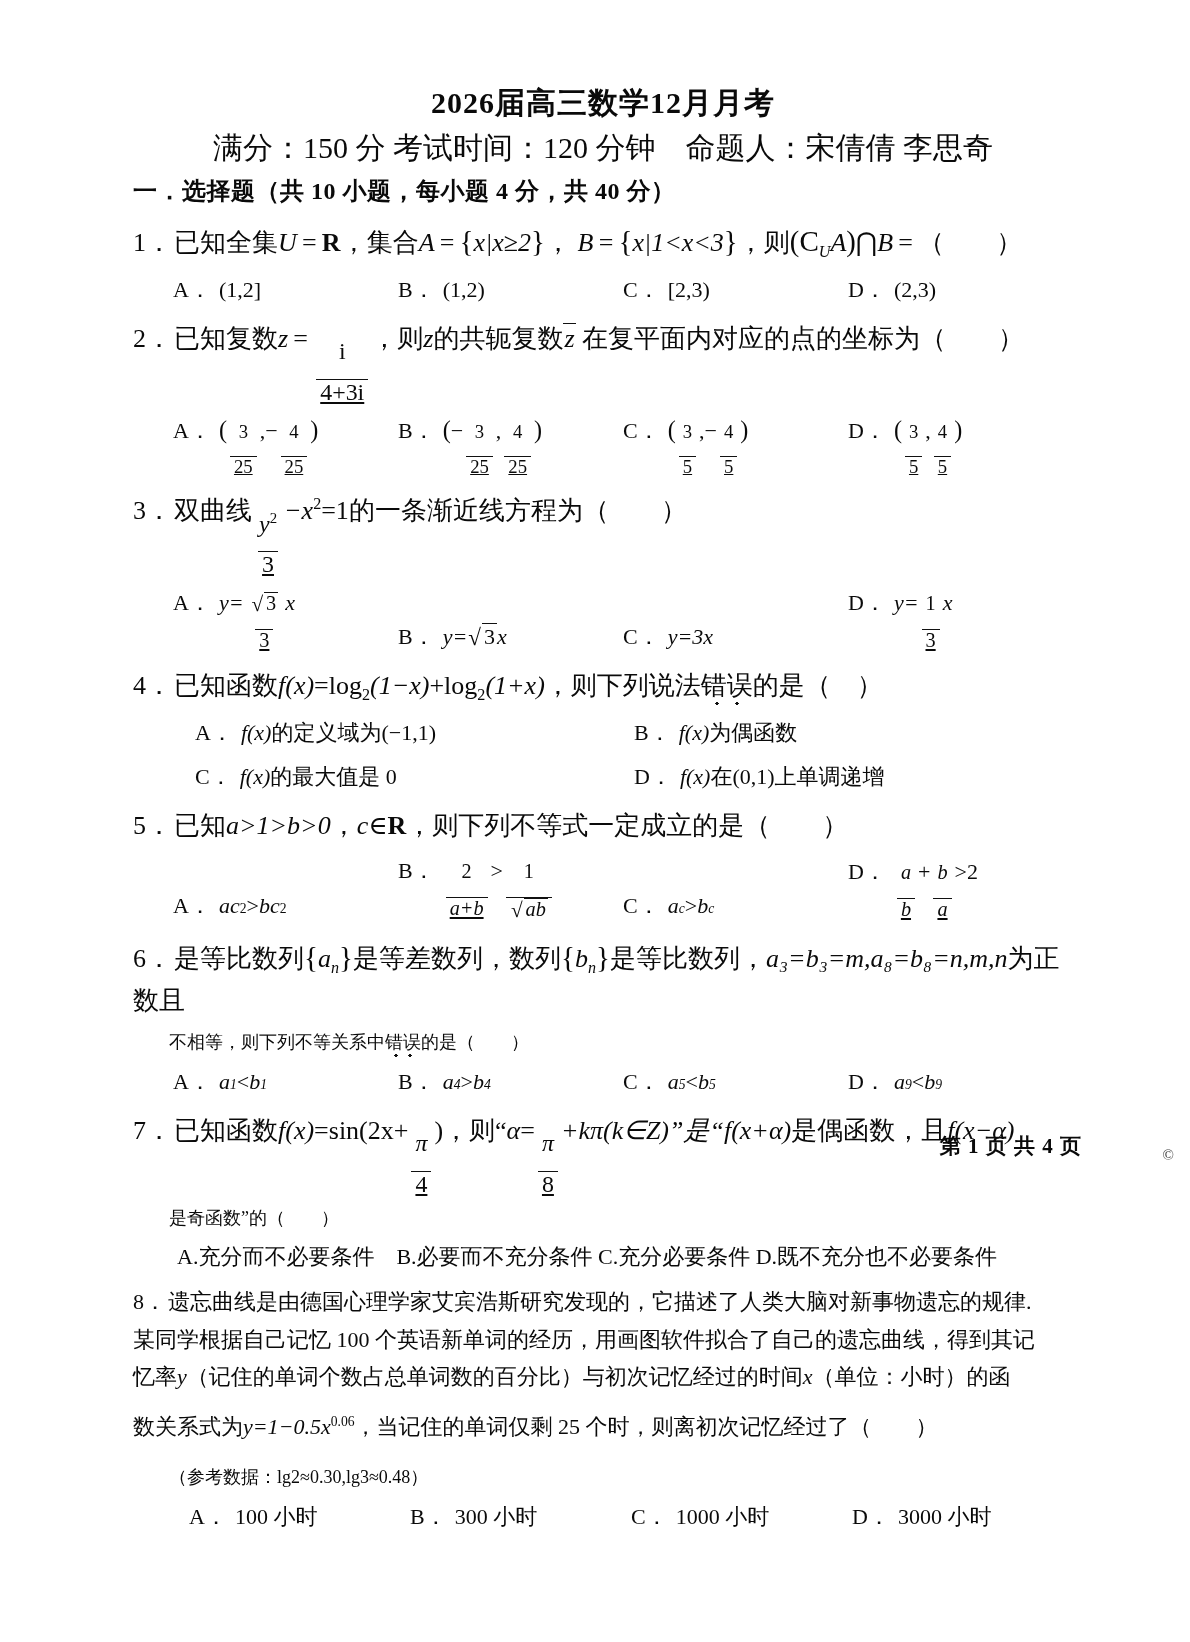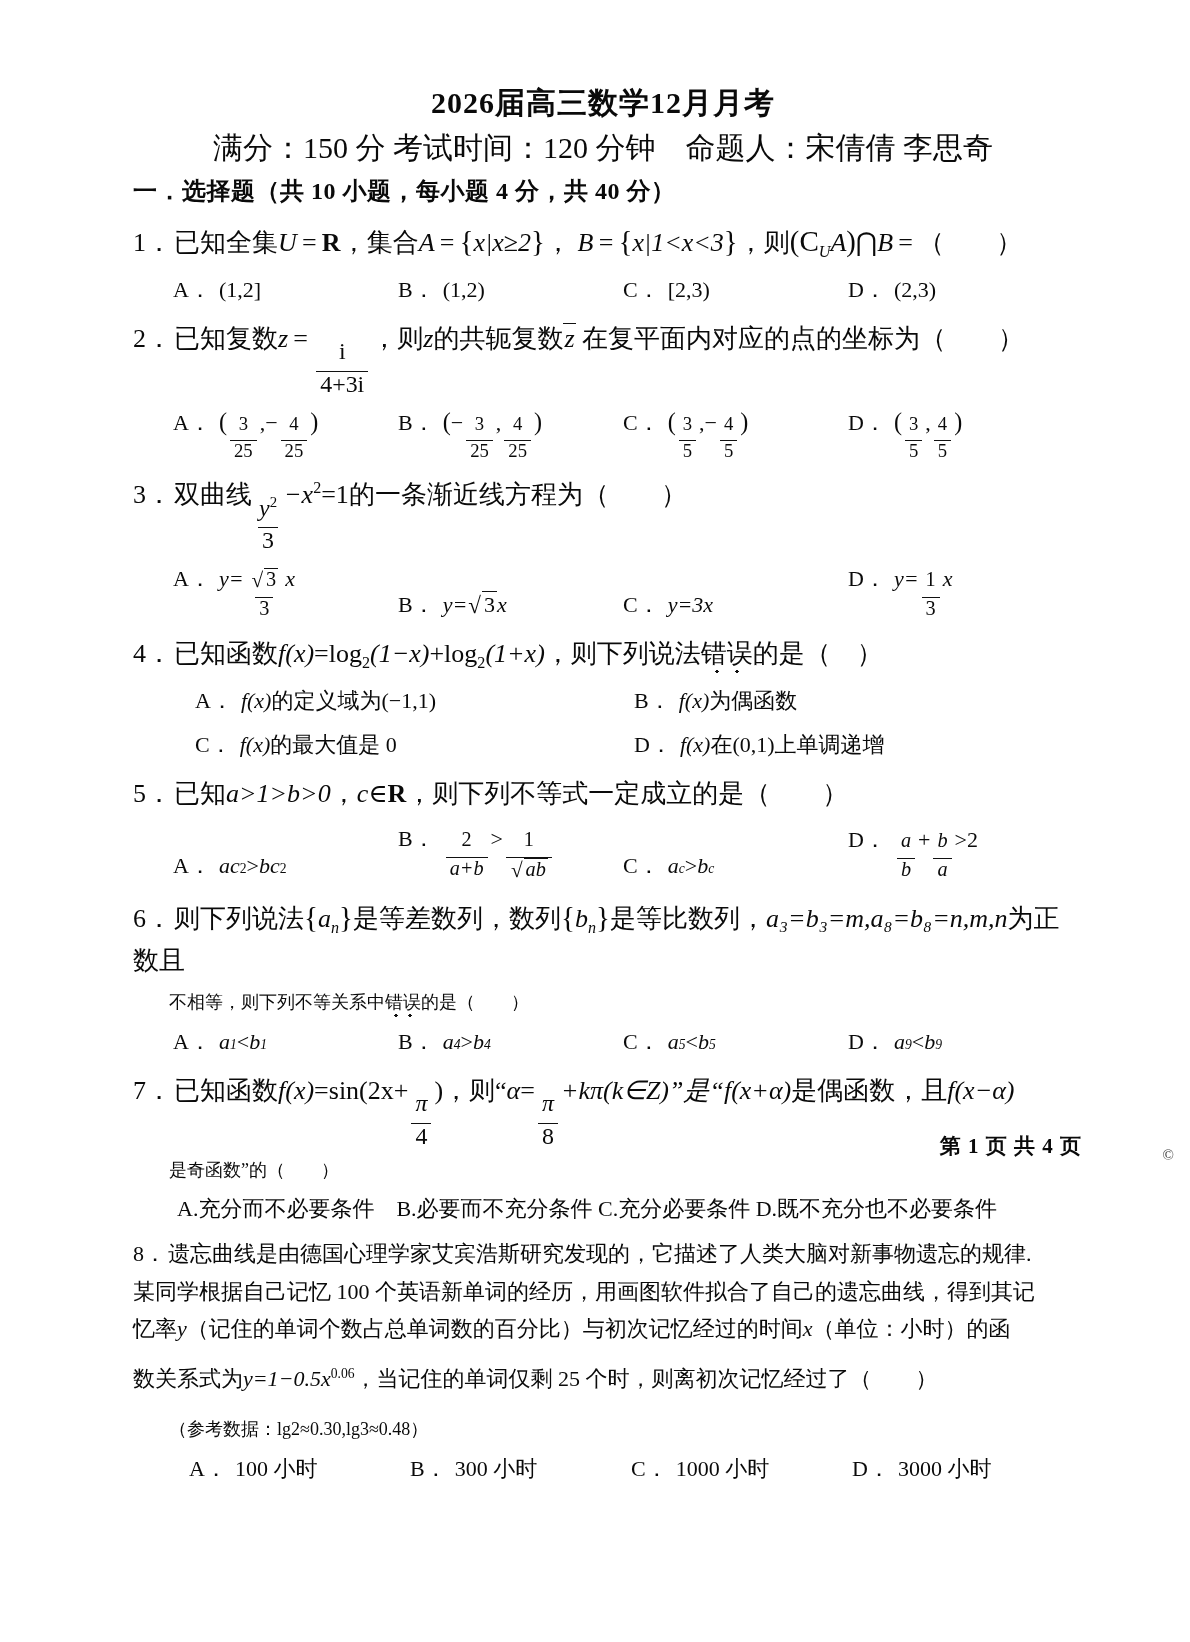--- a/index.html
+++ b/index.html
@@ -110,21 +110,22 @@
     align-items: center;
     vertical-align: -0.52em;
     margin: 0 3px;
     font-size: 0.92em;
     line-height: 1.08;
   }
   .frac .num { padding: 0 4px; }
   .frac .den {
     padding: 0 4px;
     border-top: 1.3px solid #111;
-    margin-top: 6px;
+    margin-top: 14px;
+    text-decoration: underline;
   }
   .frac.small { font-size: 0.85em; }
 
   .sqrt {
     display: inline-block;
     position: relative;
     padding-left: 0.62em;
     margin-left: 1px;
   }
   .sqrt > .rad {
@@ -364,21 +365,21 @@
           <span class="frac">
             <span class="num mi">b</span>
             <span class="den mi">a</span>
           </span>
           <span class="mup">&gt;</span>
           <span class="mup">2</span>
         </div>
     </div>
 
     <div class="q">
-      <span class="q-num">6．</span><span><span>则下列说法</span><span class="setbrace">{</span><span class="mi">a</span><sub>n</sub><span class="setbrace">}</span><span>是等差数列，数列</span><span class="setbrace">{</span><span class="mi">b</span><sub>n</sub><span class="setbrace">}</span><span>是等比数列，</span><span class="mi">a₃=b₃=m,a₈=b₈=n,m,n</span><span>为正数且</span></span>
+      <span class="q-num">6．</span><span><span>是等比数列</span><span class="setbrace">{</span><span class="mi">a</span><sub>n</sub><span class="setbrace">}</span><span>是等差数列，数列</span><span class="setbrace">{</span><span class="mi">b</span><sub>n</sub><span class="setbrace">}</span><span>是等比数列，</span><span class="mi">a₃=b₃=m,a₈=b₈=n,m,n</span><span>为正数且</span></span>
     </div>
     <div class="cont-line"><span>不相等，则下列不等关系中</span><span class="dotted">错误</span><span>的是（　　）</span></div>
     <div class="opts four">
       <div class="opt">
           <span class="opt-label">A．</span>
           <span class="mi">a</span>
           <sub>1</sub>
           <span class="mup">&lt;</span>
           <span class="mi">b</span>
           <sub>1</sub>

